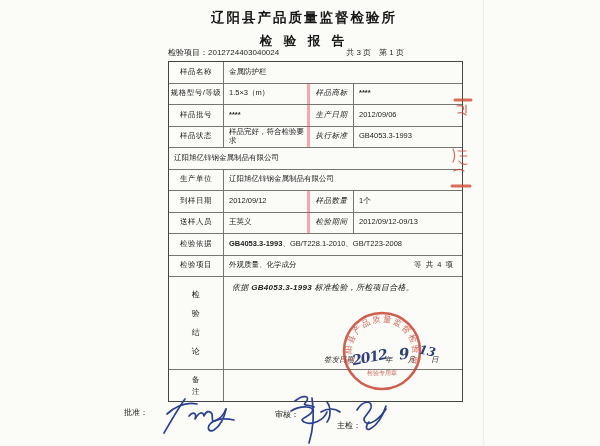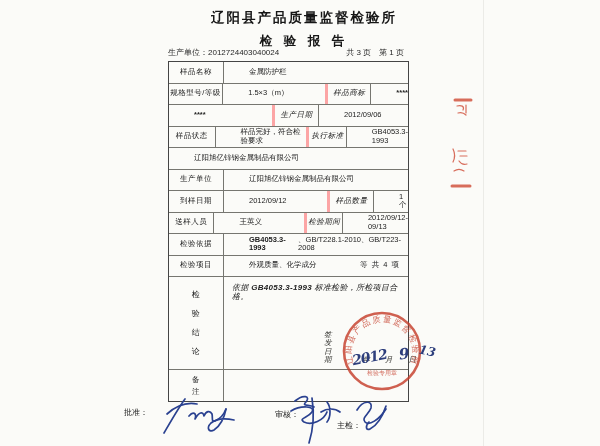--- a/index.html
+++ b/index.html
@@ -11,26 +11,26 @@
   }
   .crease{position:absolute;left:483px;top:0;width:1px;height:446px;background:#ebebe7;}
 
   
   .header{position:absolute;left:104px;top:9px;width:400px;text-align:center;}
   .org-title{font-size:13.5px;font-weight:bold;letter-spacing:2px;color:#161616;}
   .doc-title{font-size:12.5px;font-weight:bold;letter-spacing:4px;margin-top:6px;color:#161616;}
   .report-line{position:absolute;left:168px;top:47px;width:236px;display:flex;justify-content:space-between;font-size:8px;color:#262626;}
 
   
-  .sheet{position:absolute;left:168px;top:61px;width:241px;border:1.6px solid #454545;box-sizing:border-box;z-index:1;}
+  .sheet{position:absolute;left:168px;top:61px;width:295px;border:1.6px solid #454545;box-sizing:border-box;z-index:1;}
   .trow{display:flex;height:21.5px;border-bottom:1px solid #767670;box-sizing:border-box;}
   .trow:last-child{border-bottom:none;}
   .cell{box-sizing:border-box;display:flex;align-items:center;font-size:7.5px;line-height:1.15;overflow:visible;color:#222;}
   .lbl{justify-content:center;text-align:center;letter-spacing:0.5px;}
-  .val{padding-left:5px;margin-left:20px;}
+  .val{padding-left:5px;}
   .c1{width:55px;border-right:1px solid #767670;}
   .c2{width:86px;border-right:3px solid #fca5a5;}
   .c3{width:44px;border-right:1px solid #767670;font-style:italic;}
   .c4{flex:1;}
   .cfull{flex:1;}
   .b{font-weight:bold;}
   .extra{margin-left:auto;padding-right:8px;letter-spacing:1px;}
 
   .concl{height:93px;}
   .vert{flex-direction:column;justify-content:center;gap:11px;}
@@ -70,39 +70,40 @@
 </head>
 <body>
 
 <div class="crease"></div>
 
 <div class="header">
   <div class="org-title">辽阳县产品质量监督检验所</div>
   <div class="doc-title">检 验 报 告</div>
 </div>
 <div class="report-line">
-  <span><span>生产单位：</span><span>2012724403040024</span></span>
+  <span><span>检验项目：</span><span>2012724403040024</span></span>
   <span>共 3 页　第 1 页</span>
 </div>
 
 <div class="sheet">
 
   <div class="trow">
     <div class="cell lbl c1">样品名称</div>
     <div class="cell val cfull">金属防护栏</div>
   </div>
 
   <div class="trow">
     <div class="cell lbl c1">规格型号/等级</div>
     <div class="cell val c2">1.5×3（m）</div>
     <div class="cell lbl c3">样品商标</div>
     <div class="cell val c4 b">****</div>
   </div>
 
   <div class="trow">
+    <div class="cell lbl c1">样品批号</div>
     <div class="cell val c2 b">****</div>
     <div class="cell lbl c3">生产日期</div>
     <div class="cell val c4">2012/09/06</div>
   </div>
 
   <div class="trow">
     <div class="cell lbl c1">样品状态</div>
     <div class="cell val c2">样品完好，符合检验要求</div>
     <div class="cell lbl c3">执行标准</div>
     <div class="cell val c4">GB4053.3-1993</div>

